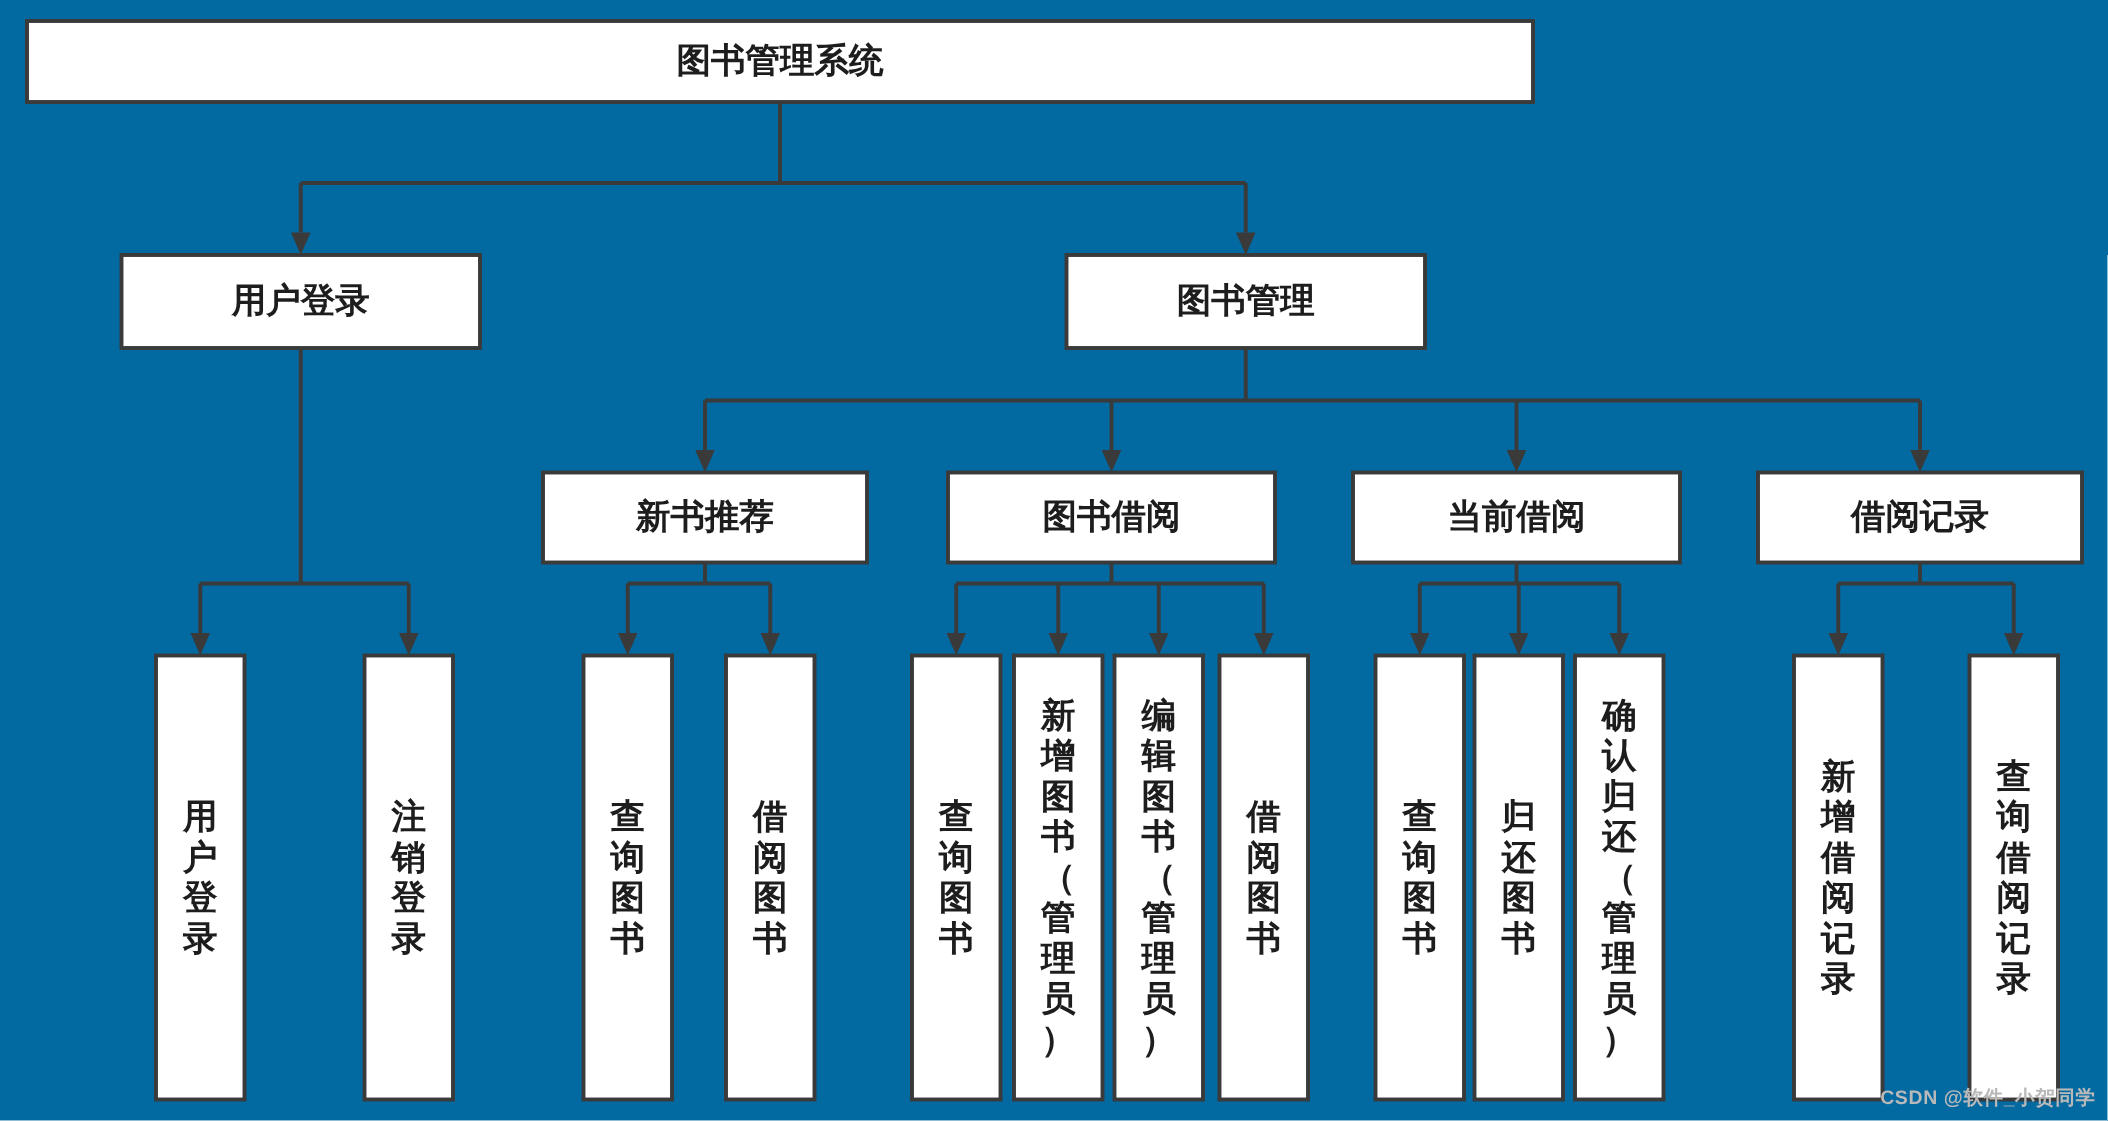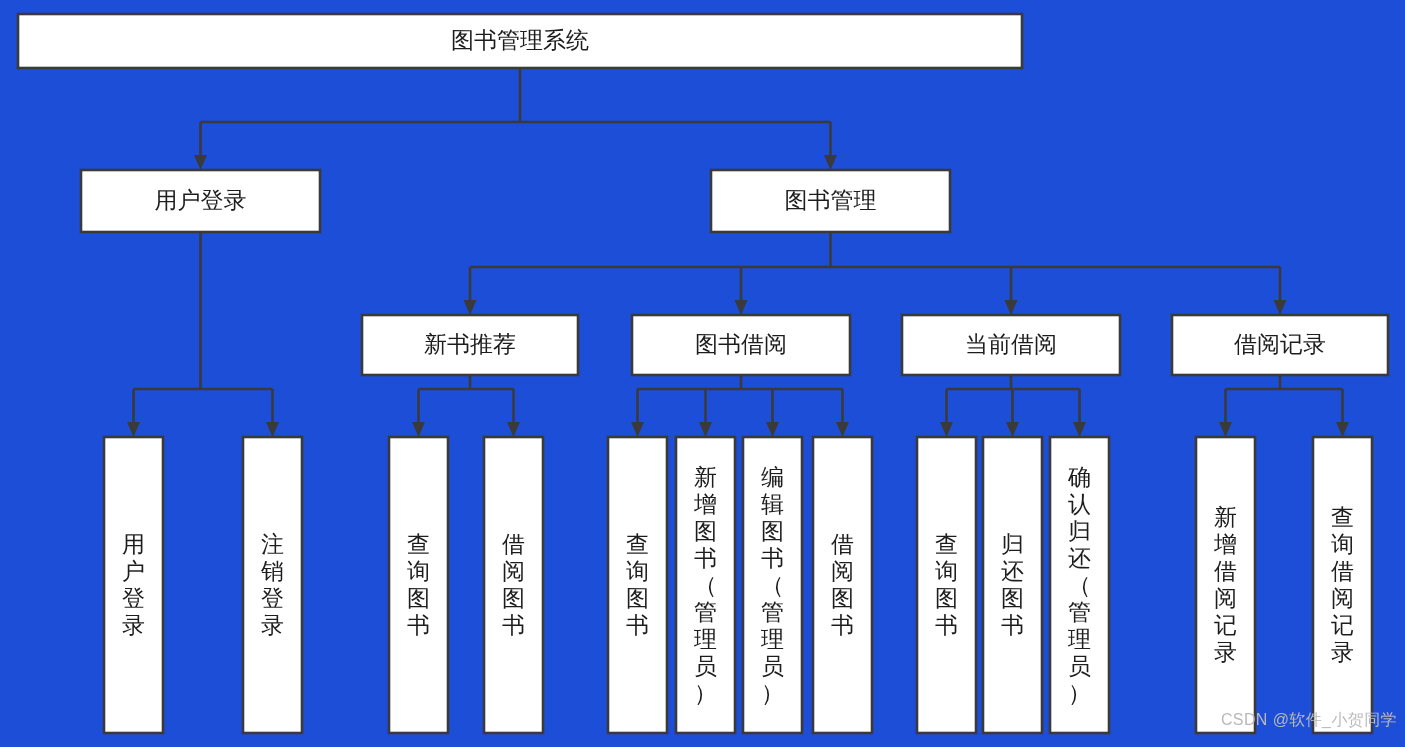--- a/index.html
+++ b/index.html
@@ -8,22 +8,23 @@
     padding: 0;
     background: #ffffff;
   }
   body {
     font-family: "Liberation Sans", "DejaVu Sans", sans-serif;
   }
   #diagram-root {
     position: relative;
     width: 1405px;
     height: 747px;
-    background: #1d4ed8;
+    background: #0369a1;
     overflow: hidden;
+    font-weight: bold;
   }
   svg.flow {
     position: absolute;
     top: 0;
     left: 0;
     width: 1405px;
     height: 747px;
     display: block;
   }
   .node-rect {
@@ -51,23 +52,23 @@
   }
   .node-label-v {
     font-family: "Liberation Sans", "DejaVu Sans", sans-serif;
     font-size: 23px;
     fill: #1d1d1d;
     text-anchor: middle;
   }
   .watermark-text {
     position: absolute;
     right: 8px;
-    bottom: 16px;
-    font-family: "Liberation Sans", "DejaVu Sans", sans-serif;
-    font-size: 16px;
+    bottom: 6px;
+    font-family: "Liberation Sans", "DejaVu Sans", sans-serif;
+    font-size: 13px;
     color: #b9b9b9;
     letter-spacing: 0.4px;
     white-space: nowrap;
     user-select: none;
   }
 </style>
 </head>
 <body>
 
 <div id="diagram-root">

